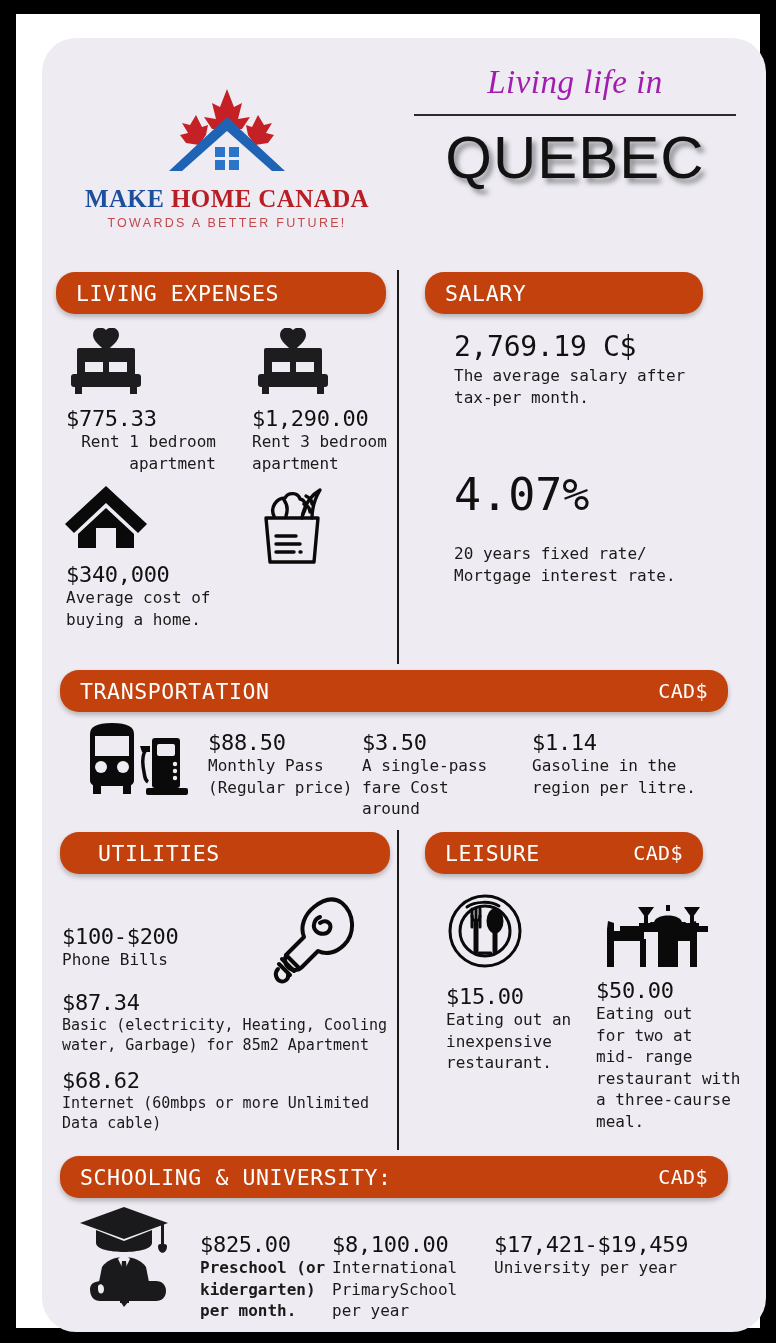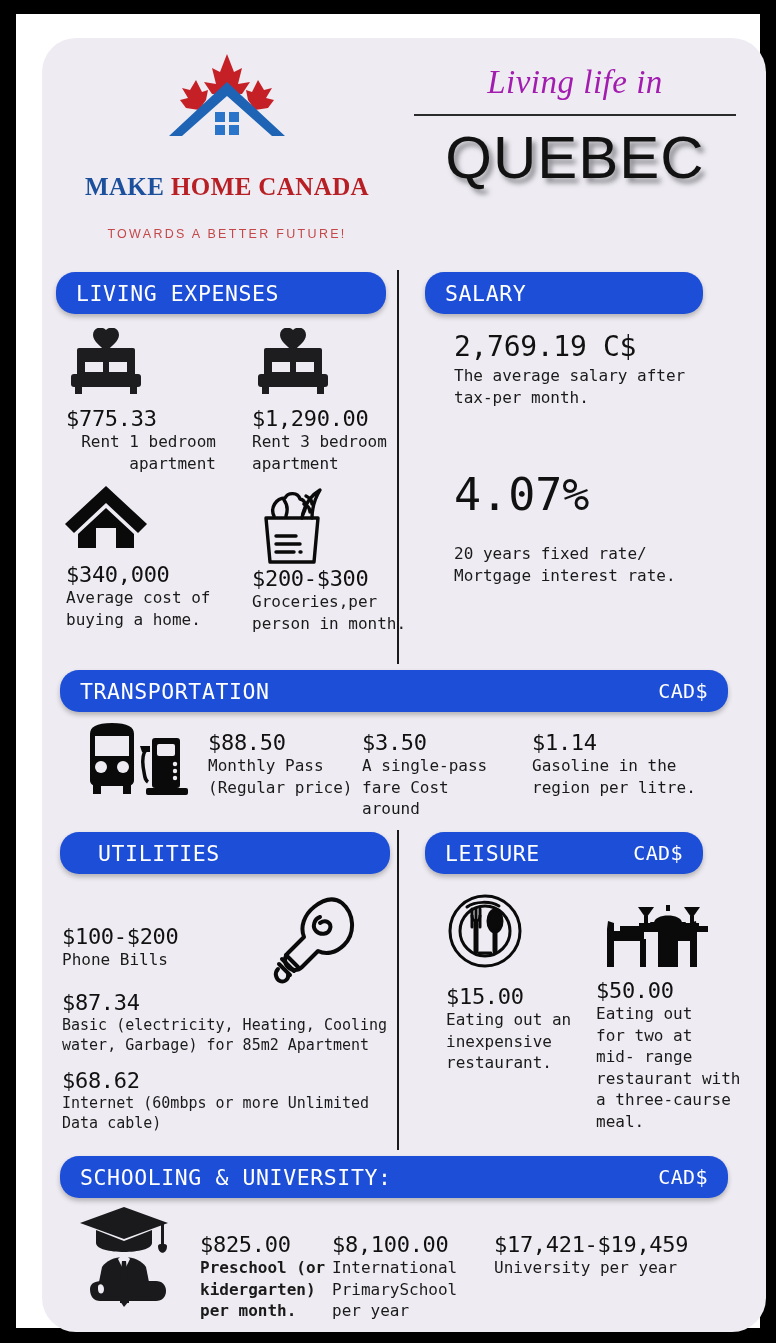--- a/index.html
+++ b/index.html
@@ -20,21 +20,21 @@
   .card {
     position: absolute; left: 26px; top: 24px; width: 724px; height: 1294px;
     background: #eeecf2;
     border-radius: 34px;
   }
 
   
   .header { position: absolute; left: 0; top: 0; width: 724px; height: 222px; }
   .logo-wrap {
     position: absolute; left: 30px; top: 22px; width: 310px; height: 170px;
-    display: flex; flex-direction: column; align-items: center; justify-content: center; gap: 23px;
+    display: flex; flex-direction: column; align-items: center; justify-content: flex-end;
   }
   .logo-mark { width: 150px; height: 98px; }
   .logo-name {
     font-family: "Liberation Serif", serif;
     font-weight: bold; font-size: 25px; letter-spacing: 0.4px;
     white-space: nowrap; margin-top: 2px;
   }
   .logo-name .blue { color: #1c4f9c; }
   .logo-name .red { color: #b81f25; }
   .logo-tag {
@@ -55,21 +55,21 @@
   }
   .province {
     font-family: "Liberation Sans", sans-serif;
     font-size: 60px; letter-spacing: 1px; color: #121212;
     text-align: center; margin-top: 7px;
     text-shadow: 4px 5px 5px rgba(110,110,115,0.75);
   }
 
   
   .bar {
-    position: absolute; background: #1d4ed8; border-radius: 19px;
+    position: absolute; background: #c2410c; border-radius: 19px;
     display: flex; align-items: center; justify-content: space-between;
     padding: 0 20px;
     box-shadow: 0 3px 5px rgba(0,0,0,0.25);
   }
   .bar-label {
     color: #ffffff; font-size: 21.5px; letter-spacing: 0.6px;
     font-family: "DejaVu Sans Mono", monospace;
   }
   .bar-cad {
     color: #ffffff; font-size: 20px; letter-spacing: 0.4px;
@@ -198,25 +198,20 @@
       <path d="M52 10 C56 12 58 15 58 18"></path>
       <path d="M50 18 C54 20 56 23 56 26"></path>
       <path d="M20 30 C16 22 22 12 31 12 C34 6 44 6 46 13 C52 14 53 22 49 28"></path>
       <path d="M30 14 C33 18 34 24 32 30"></path>
       <path d="M22 50 L42 50"></path>
       <path d="M22 58 L46 58"></path>
       <path d="M22 66 L40 66"></path>
       <path d="M46 66 L47 66"></path>
     </svg>
   </span>
-  <div class="item" style="left:210px; top:528px; width:180px;">
-    <div class="amount">$200-$300</div>
-    <div class="desc" style="white-space:pre-line;">Groceries,per
-person in month.</div>
-  </div>
 
   <div class="item" style="left:412px; top:292px; width:290px;">
     <div class="amount big">2,769.19 C$</div>
     <div class="desc" style="white-space:pre-line; margin-top:2px;">The average salary after
 tax-per month.</div>
   </div>
   <div class="item" style="left:412px; top:430px; width:290px;">
     <div class="amount huge">4.07%</div>
     <div class="desc" style="white-space:pre-line; margin-top:22px;">20 years fixed rate/
 Mortgage interest rate.</div>

